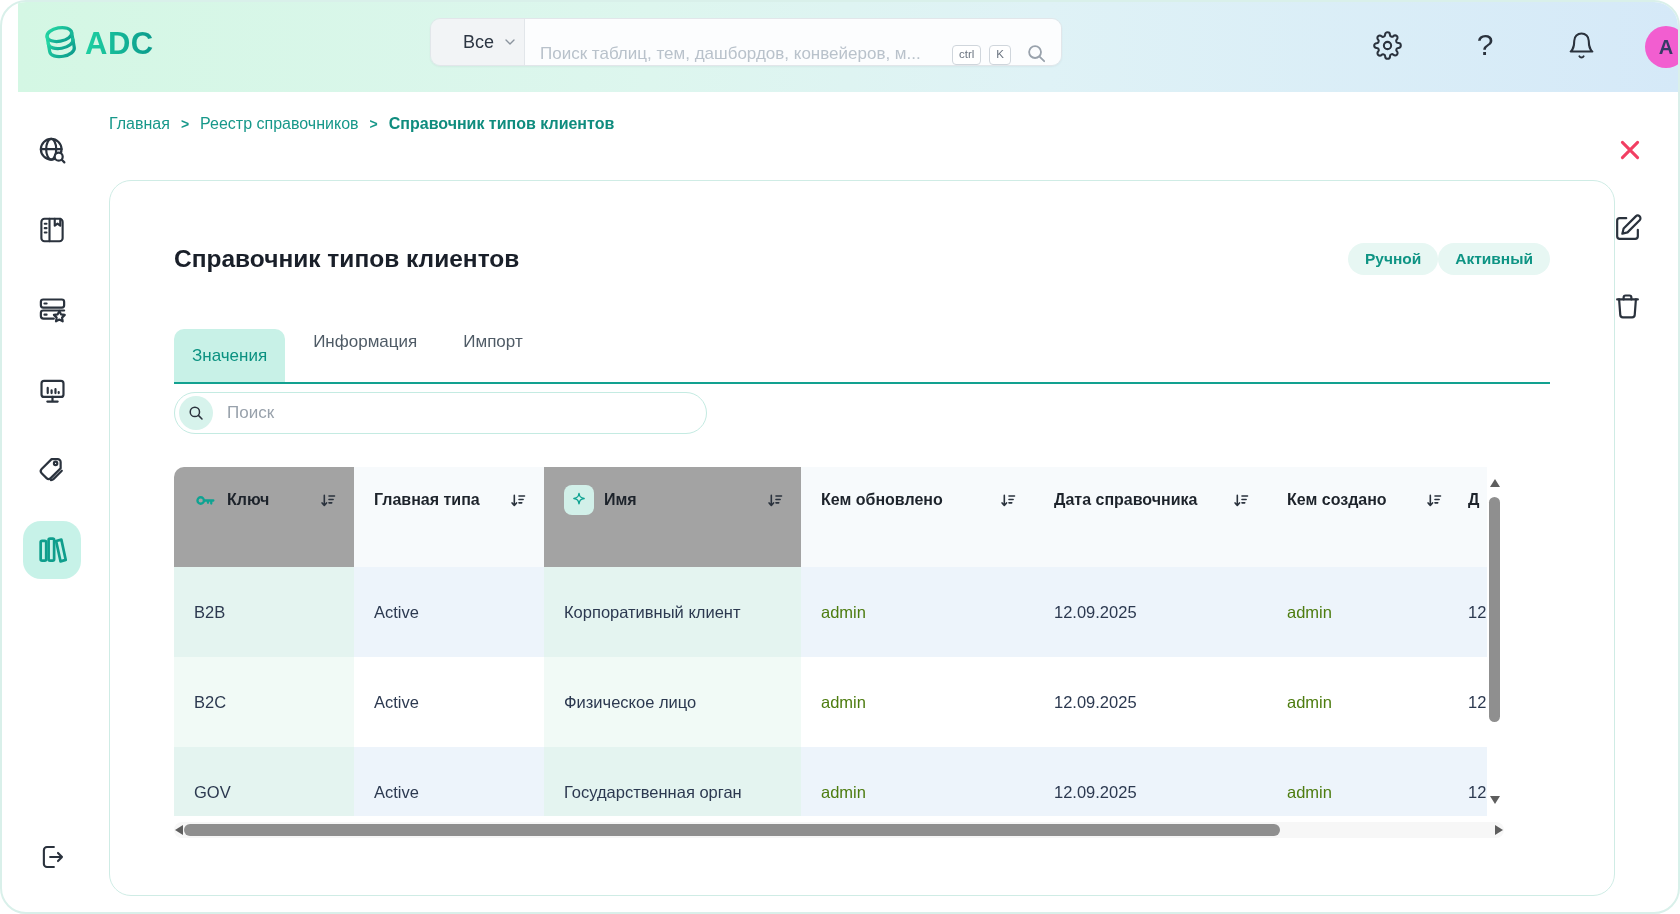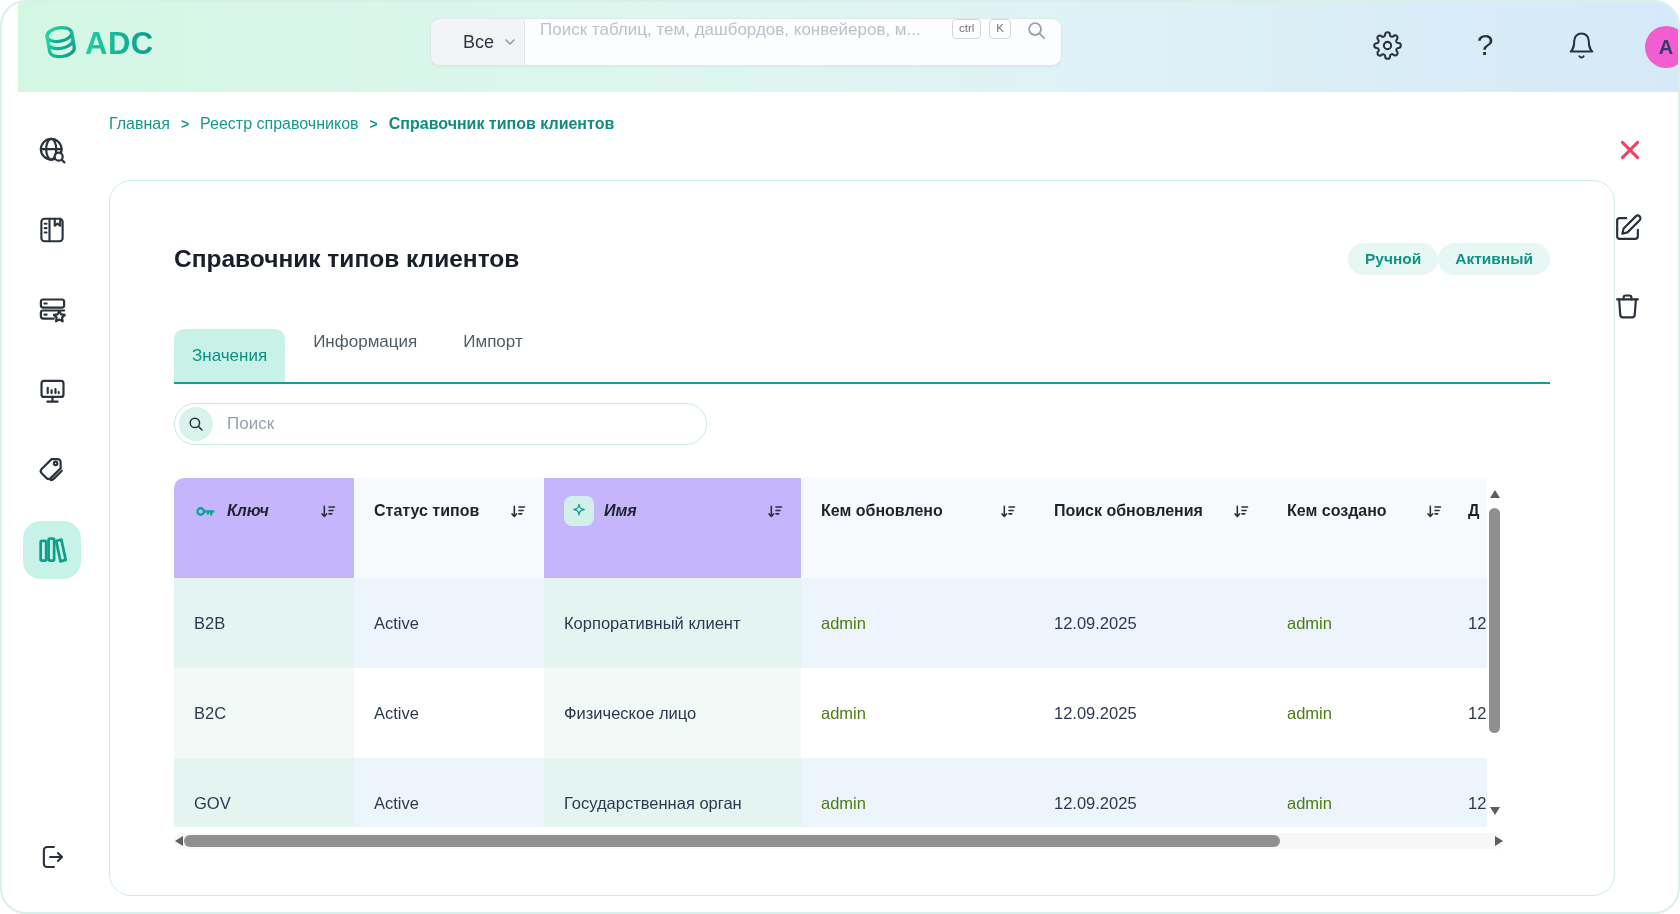--- a/index.html
+++ b/index.html
@@ -16,21 +16,21 @@
   .logo { position:absolute; left:20px; top:19px; display:flex; align-items:center; gap:1px; cursor:pointer; }
   .logo-text { font-size:31px; font-weight:700; letter-spacing:.5px;
     background:linear-gradient(90deg,#1ed0a2,#0b9a8c);
     -webkit-background-clip:text; background-clip:text; color:transparent; }
 
   .search-group { position:absolute; left:412px; top:16px; height:48px; display:flex;
     border:1px solid #e2e6ea; border-radius:10px; overflow:hidden; box-shadow:0 1px 2px rgba(20,40,60,.05); }
   .scope-btn { width:94px; background:#f2f4f6; border:none; border-right:1px solid #e2e6ea;
     display:flex; align-items:center; justify-content:flex-end; gap:8px;
     font-family:inherit; font-size:18px; color:#2d3643; cursor:pointer; }
-  .search-field { width:536px; background:#fcfdfe; display:flex; align-items:flex-start; padding:0 13px; gap:8px; }
+  .search-field { width:536px; background:#fcfdfe; display:flex; align-items:flex-end; padding:0 13px; gap:8px; }
   .search-field input { flex:1; border:none; outline:none; background:transparent;
     font-family:inherit; font-size:17px; color:#333; min-width:0; }
   .search-field input::placeholder { color:#b9c2cb; }
   .kbd { border:1px solid #d0d6dc; border-radius:4px; background:#fff; color:#6b7480;
     font-size:11.5px; padding:2px 6px; line-height:1.2; }
 
   .hdr-icon { position:absolute; top:26px; width:34px; height:34px; display:flex;
     align-items:center; justify-content:center; cursor:pointer; background:none; border:none; padding:0; }
   .help-glyph { font-size:30px; font-weight:500; color:#2a323d; }
   .avatar { position:absolute; left:1627px; top:24px; width:42px; height:42px; border-radius:50%;
@@ -59,38 +59,38 @@
   .card-head { margin-top:62px; display:flex; justify-content:space-between; align-items:center; }
   .page-title { font-size:24.5px; font-weight:700; color:#191f29; }
   .badges { display:flex; }
   .badge { background:#e7f7f3; color:#0e9484; font-weight:700; font-size:15.5px;
     padding:7px 17px; border-radius:18px; }
 
   .tabs { margin-top:26px; display:flex; gap:10px; border-bottom:2px solid #12a190; }
   .tab { padding:17px 18px 16px; font-size:17px; color:#4f5b66; cursor:pointer; background:none; border:none; font-family:inherit; }
   .tab.active { background:#c8f1e7; border-radius:10px 10px 0 0; color:#0a9180;margin-top:28px; }
 
-  .table-search { margin-top:19px; width:533px; height:42px; border:1.5px solid #c4ebe2;
+  .table-search { margin-top:8px; width:533px; height:42px; border:1.5px solid #c4ebe2;
     border-radius:21px; display:flex; align-items:center; padding:0 14px 0 4px; gap:12px; background:#fff; }
   .ts-circle { width:34px; height:34px; border-radius:50%; background:#d7f3ec; flex:0 0 auto;
     display:flex; align-items:center; justify-content:center; }
   .table-search input { flex:1; border:none; outline:none; background:transparent;
     font-family:inherit; font-size:17px; color:#333; }
   .table-search input::placeholder { color:#98a1ab; }
 
   
   .table-wrap { position:relative; margin-top:33px; width:1330px; height:349px; overflow:hidden; }
   .tbl { display:grid; width:1313px;
     grid-template-columns:180px 190px 257px 233px 233px 193px 27px;
     grid-template-rows:100px 90px 90px 90px; }
   .trow { display:contents; }
 
   .th { display:flex; align-items:center; padding:0 18px 34px 20px; gap:10px;
     font-weight:700; font-size:16px; color:#1d232b; background:#f7fafc; cursor:pointer; }
-  .th.mint { background:#c4b5fd;font-style:italic; }
+  .th.mint { background:#a3a3a3; }
   .th:first-child { border-top-left-radius:10px; }
   .sort { margin-left:auto; flex:0 0 auto; display:flex; }
   .th.cut { padding:0 0 34px 8px; overflow:hidden; white-space:nowrap; }
 
   .td { display:flex; align-items:center; padding:0 20px; font-size:16.5px; color:#2c3950; overflow:hidden; white-space:nowrap; }
   .td.cut { padding:0 0 0 8px;text-align:center; }
   .r-blue  .td { background:#edf4fb; }
   .r-white .td { background:#ffffff; }
   .r-blue  .td.mint { background:#e4f4f0; }
   .r-white .td.mint { background:#f1faf6; }
@@ -325,21 +325,21 @@
             </span>
             <span>Ключ</span>
             <span class="sort">
               <svg width="17" height="17" viewBox="0 0 16 16" fill="none" stroke="#2a323d" stroke-width="1.5" stroke-linecap="round" stroke-linejoin="round">
                   <path d="M5 3.2v9.3M2.9 10.3 5 12.7l2.1-2.4"></path>
                   <path d="M9.4 3.8h5.2M9.4 7h3.9M9.4 10.2h2.6"></path>
                 </svg>
             </span>
           </div>
           <div class="th">
-            <span>Статус типов</span>
+            <span>Главная типа</span>
             <span class="sort">
               <svg width="17" height="17" viewBox="0 0 16 16" fill="none" stroke="#2a323d" stroke-width="1.5" stroke-linecap="round" stroke-linejoin="round">
                   <path d="M5 3.2v9.3M2.9 10.3 5 12.7l2.1-2.4"></path>
                   <path d="M9.4 3.8h5.2M9.4 7h3.9M9.4 10.2h2.6"></path>
                 </svg>
             </span>
           </div>
           <div class="th mint">
             <span class="sparkle-chip">
               <svg width="20" height="20" viewBox="0 0 24 24" fill="none" stroke="#0fa392" stroke-width="1.8" stroke-linejoin="round">
@@ -357,21 +357,21 @@
           <div class="th">
             <span>Кем обновлено</span>
             <span class="sort">
               <svg width="17" height="17" viewBox="0 0 16 16" fill="none" stroke="#2a323d" stroke-width="1.5" stroke-linecap="round" stroke-linejoin="round">
                   <path d="M5 3.2v9.3M2.9 10.3 5 12.7l2.1-2.4"></path>
                   <path d="M9.4 3.8h5.2M9.4 7h3.9M9.4 10.2h2.6"></path>
                 </svg>
             </span>
           </div>
           <div class="th">
-            <span>Поиск обновления</span>
+            <span>Дата справочника</span>
             <span class="sort">
               <svg width="17" height="17" viewBox="0 0 16 16" fill="none" stroke="#2a323d" stroke-width="1.5" stroke-linecap="round" stroke-linejoin="round">
                   <path d="M5 3.2v9.3M2.9 10.3 5 12.7l2.1-2.4"></path>
                   <path d="M9.4 3.8h5.2M9.4 7h3.9M9.4 10.2h2.6"></path>
                 </svg>
             </span>
           </div>
           <div class="th">
             <span>Кем создано</span>
             <span class="sort">

